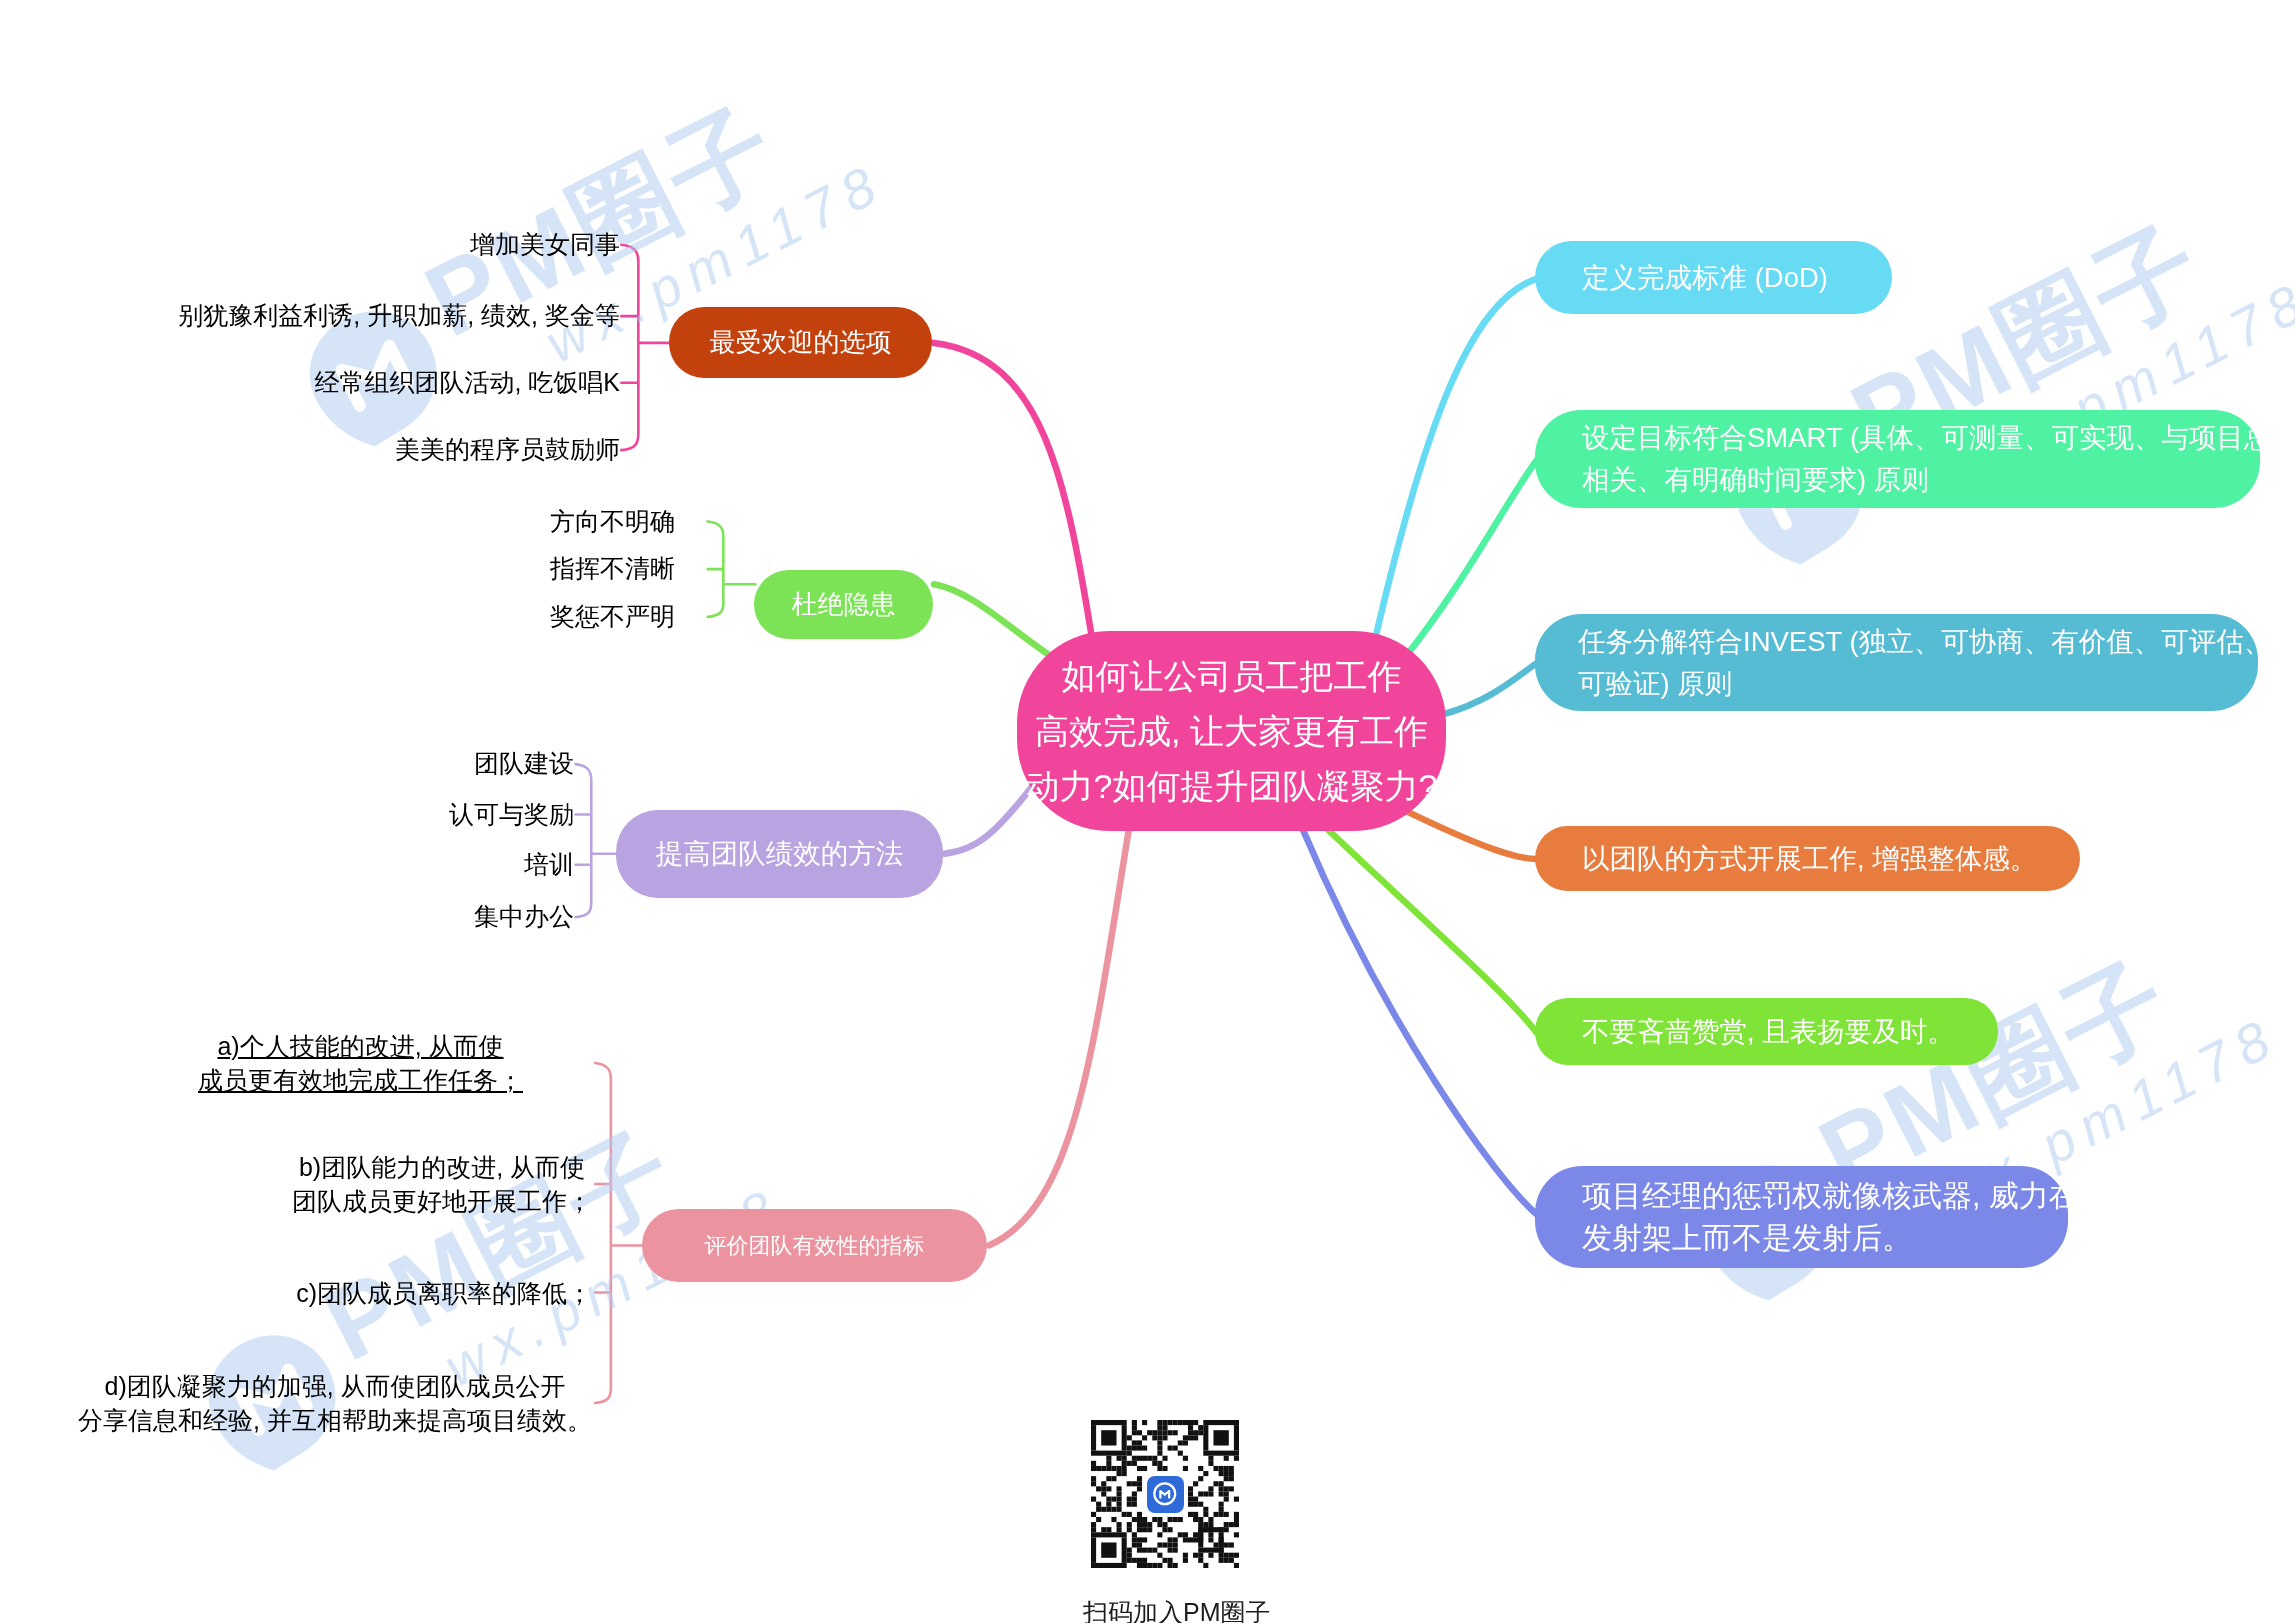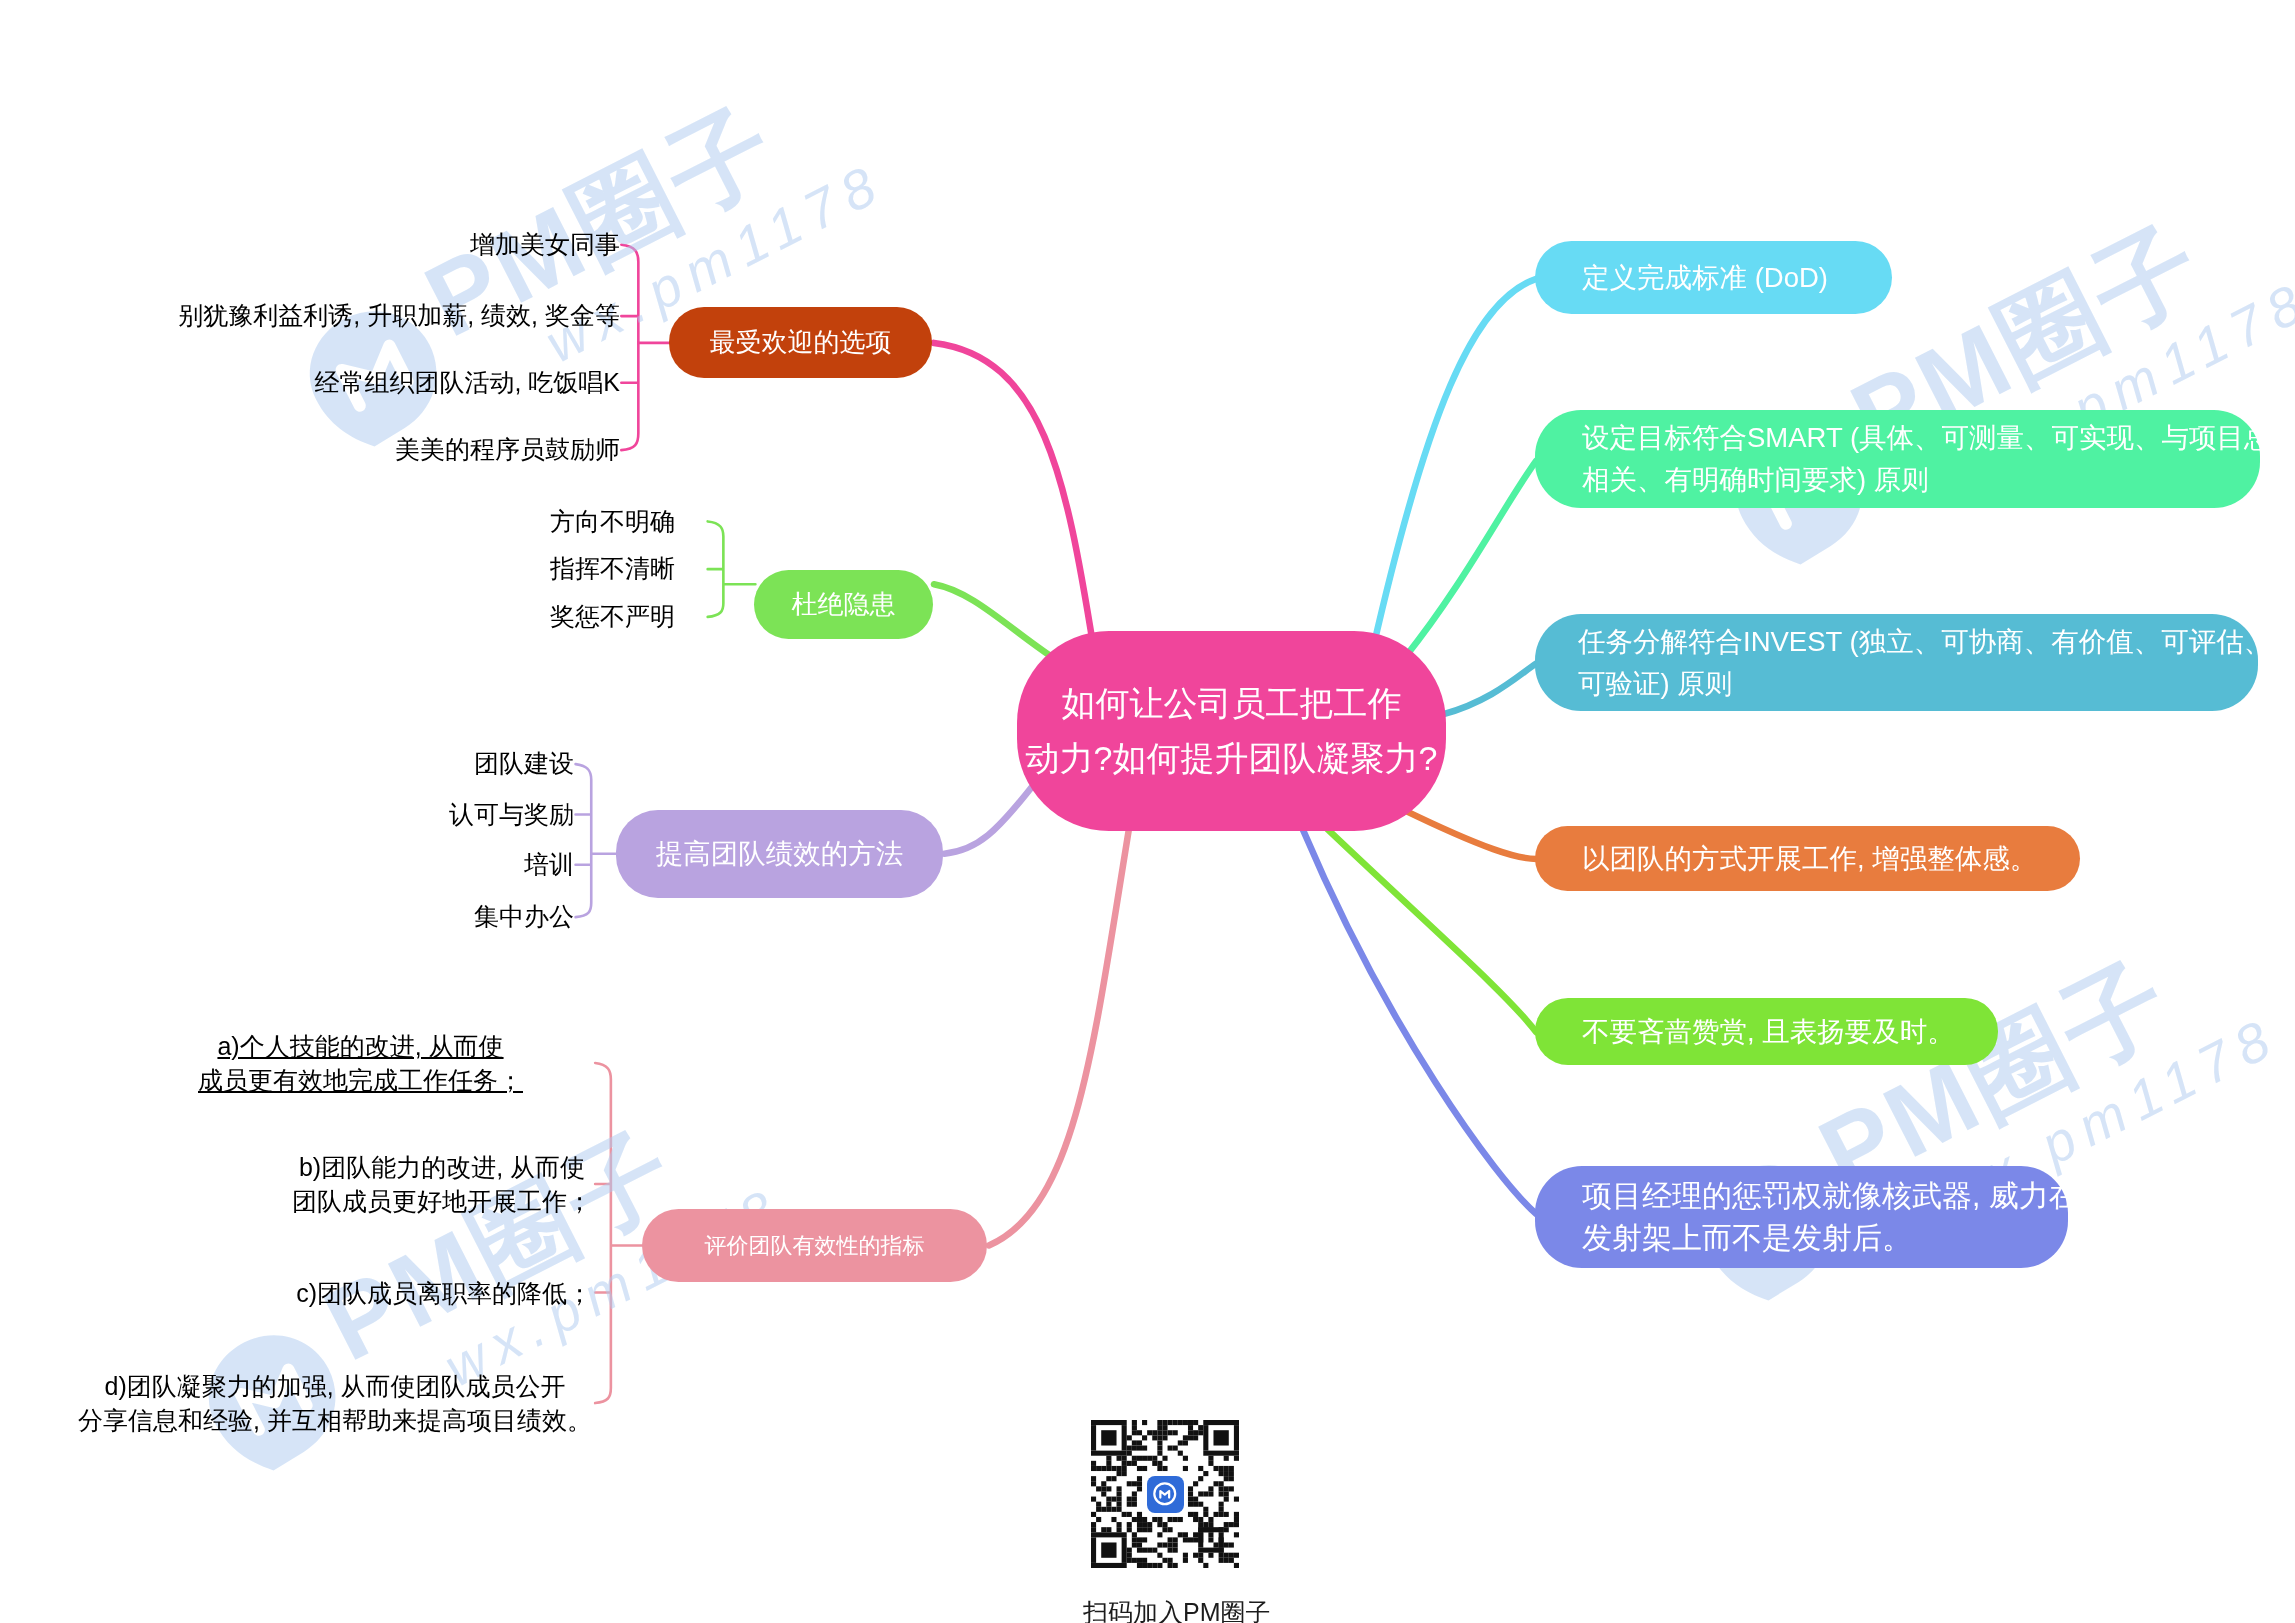--- a/index.html
+++ b/index.html
@@ -99,20 +99,21 @@
     <path d="M 1992 1268 C 2120 1570 2285 1800 2349 1856" stroke-width="10" fill="none" stroke-linecap="round" stroke="#7B88E8"></path>
 
     <path d="M 950 374 C 972 376 976 386 976 400 L 976 662 C 976 678 972 686 950 688 M 976 483 L 950 483 M 976 585 L 950 585 M 976 524 L 1026 524" stroke-width="4" fill="none" stroke-linecap="round" stroke="#F0459B"></path>
     <path d="M 1082 797 C 1102 799 1106 808 1106 820 L 1106 922 C 1106 934 1102 941 1082 943 M 1106 870 L 1082 870 M 1106 893 L 1155 893" stroke-width="4" fill="none" stroke-linecap="round" stroke="#7CE356"></path>
     <path d="M 880 1168 C 900 1170 904 1180 904 1192 L 904 1380 C 904 1394 900 1400 880 1402 M 904 1245 L 880 1245 M 904 1322 L 880 1322 M 904 1305 L 945 1305" stroke-width="4" fill="none" stroke-linecap="round" stroke="#B9A3E0"></path>
     <path d="M 910 1625 C 930 1627 934 1637 934 1650 L 934 2122 C 934 2136 930 2143 910 2145 M 934 1810 L 910 1810 M 934 1976 L 910 1976 M 934 1904 L 985 1904" stroke-width="4" fill="none" stroke-linecap="round" stroke="#EC93A0"></path>
   </svg>
 
   <div class="node center-text" style="left: 1017px; top: 631px; width: 429px; height: 200px; border-radius: 92px; font-size: 34px; line-height: 55px; background-color: rgb(240, 69, 155);">
     <span class="ln">如何让公司员工把工作</span>
+    <span class="ln">高效完成, 让大家更有工作</span>
     <span class="ln">动力?如何提升团队凝聚力?</span>
   </div>
 
   <div class="node center-text" style="left: 669px; top: 307px; width: 263px; height: 71px; border-radius: 35px; font-size: 26px; background-color: #c2410c;">
     <span class="ln">最受欢迎的选项</span>
   </div>
   <div class="node center-text" style="left: 754px; top: 550px; width: 179px; height: 69px; border-radius: 35px; font-size: 26px; background-color: rgb(124, 227, 86); margin-top: 20px;">
     <span class="ln">杜绝隐患</span>
   </div>
   <div class="node center-text" style="left: 616px; top: 810px; width: 327px; height: 88px; border-radius: 42px; font-size: 27.5px; background-color: rgb(185, 163, 224);">

